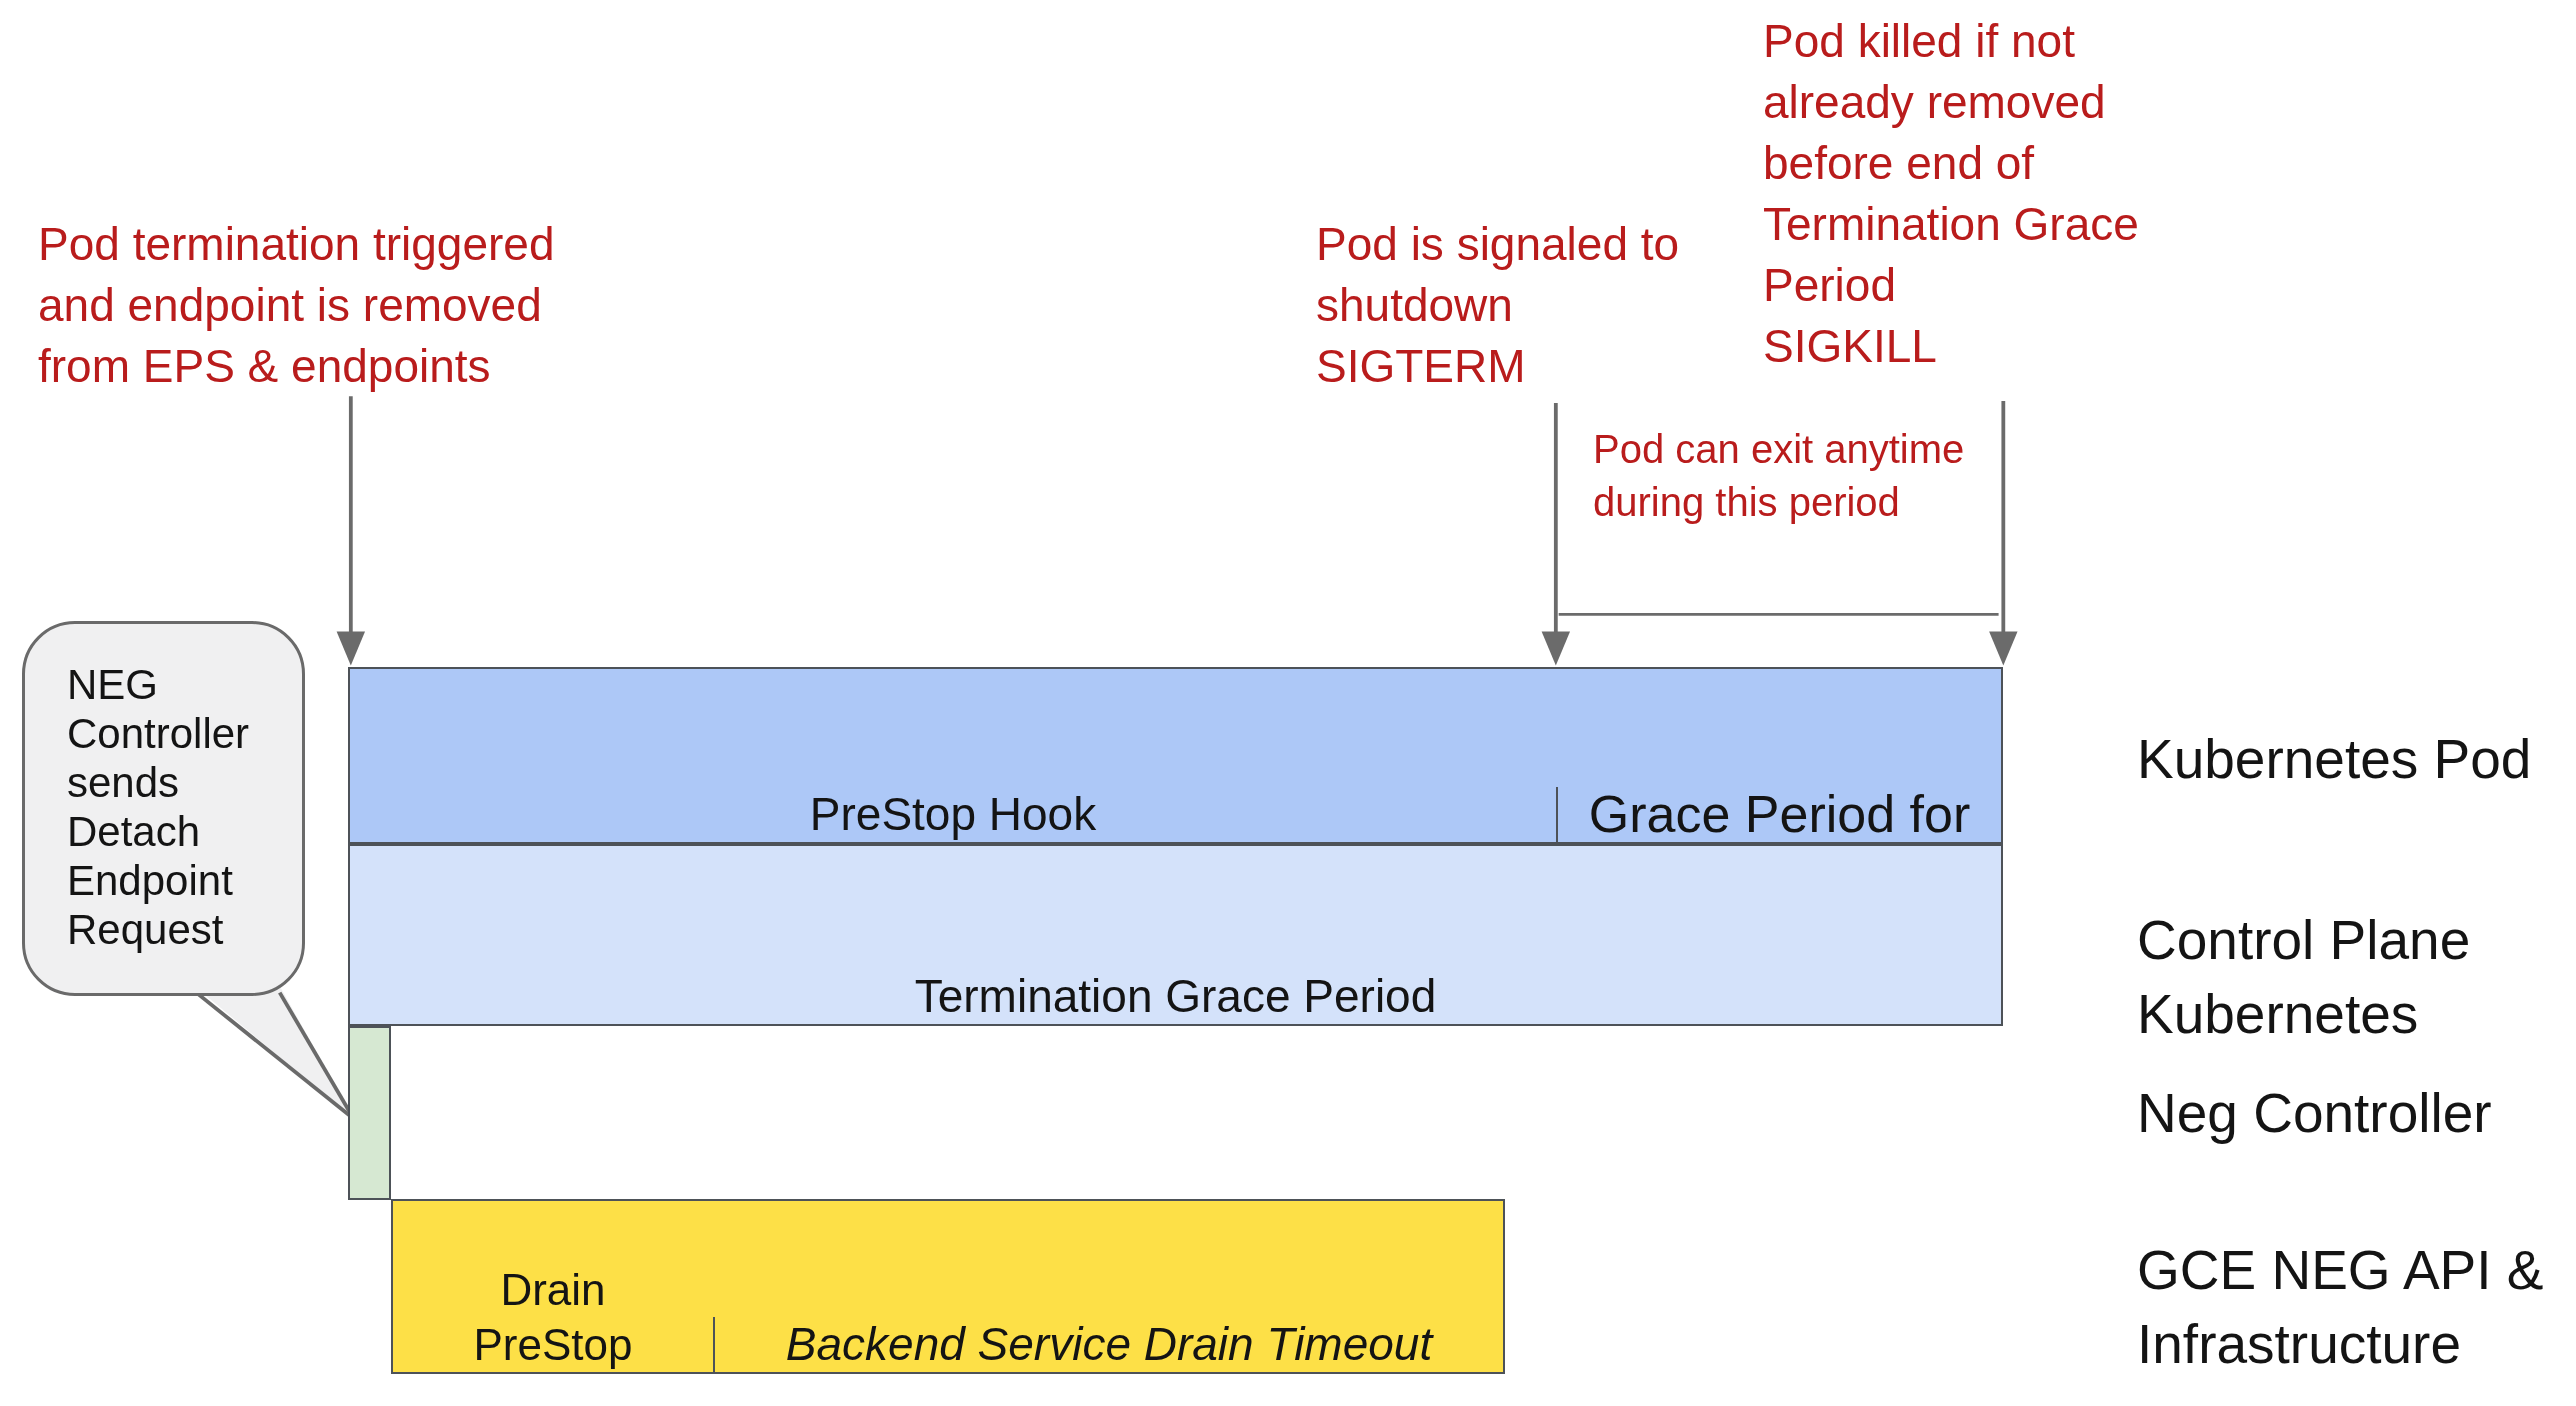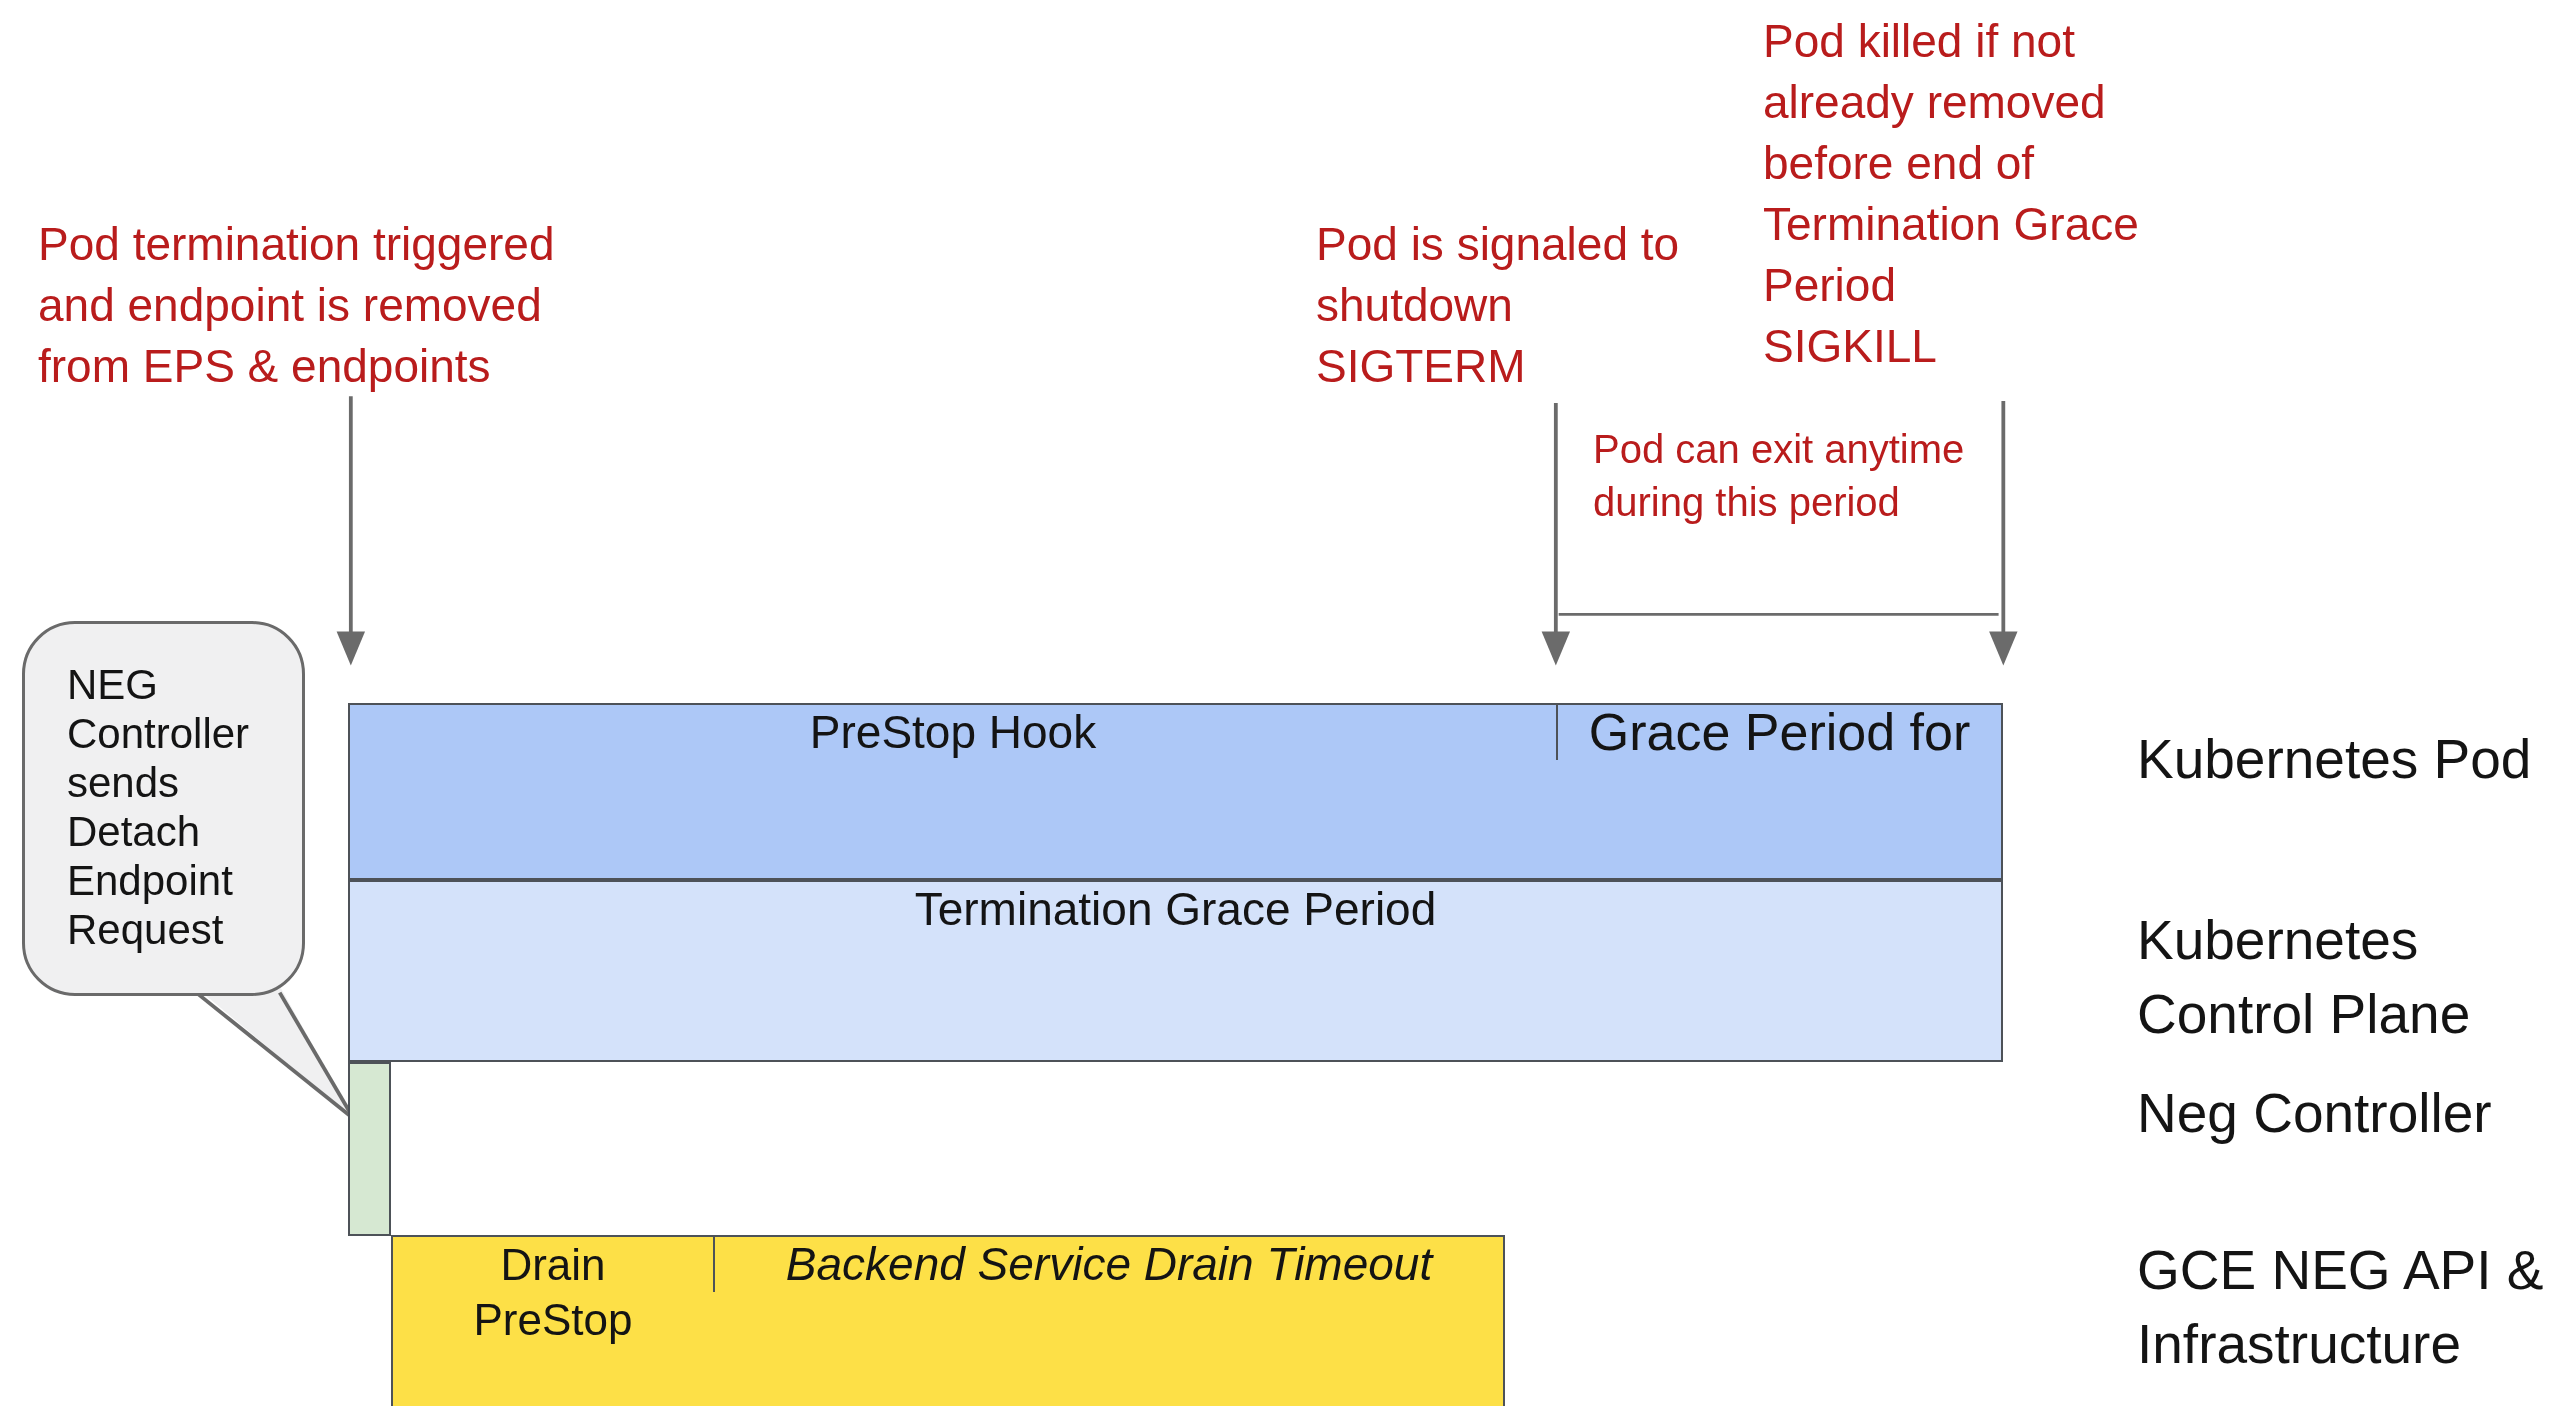--- a/index.html
+++ b/index.html
@@ -12,21 +12,21 @@
   .annotation .line{white-space:nowrap;}
   svg.overlay{position:absolute;left:0;top:0;width:2576px;height:1406px;pointer-events:none;}
   .bubble{
     position:absolute;left:22px;top:621px;width:283px;height:375px;box-sizing:border-box;
     background:#f0f0f1;border:3.8px solid #6a6a6a;border-radius:53px;
     padding:36px 0 16px 42px;font-size:42px;line-height:49px;color:#141414;
   }
   .bubble .line{white-space:nowrap;}
   .bar{
     position:absolute;box-sizing:border-box;border:2.8px solid #4d5258;
-    display:flex;align-items:flex-start;margin-top:36px;
+    display:flex;align-items:flex-end;
   }
   .bar .cell{
     display:flex;flex-direction:column;justify-content:center;align-items:center;
     font-size:46px;line-height:55px;color:#141414;text-align:center;
   }
   .bar .cell .line{white-space:nowrap;}
   .bar .divider{border-left:2.8px solid #4d5258;}
   #bar-pod{left:348px;top:667px;width:1655px;height:177px;background:#adc8f7;}
   #bar-pod .cell-prestop{width:1206px;}
   #bar-pod .cell-grace{flex:1;font-size:52px;}
@@ -139,22 +139,22 @@
     </div>
     <div class="cell cell-backend divider">
       <div class="line">Backend Service Drain Timeout</div>
     </div>
   </div>
 
   <div class="row-label" id="label-pod">
     <div class="line">Kubernetes Pod</div>
   </div>
   <div class="row-label" id="label-control">
+    <div class="line">Control Plane</div>
     <div class="line">Kubernetes</div>
-    <div class="line">Control Plane</div>
   </div>
   <div class="row-label" id="label-neg">
     <div class="line">Neg Controller</div>
   </div>
   <div class="row-label" id="label-gce">
     <div class="line">GCE NEG API &amp;</div>
     <div class="line">Infrastructure</div>
   </div>
 
 </div>

